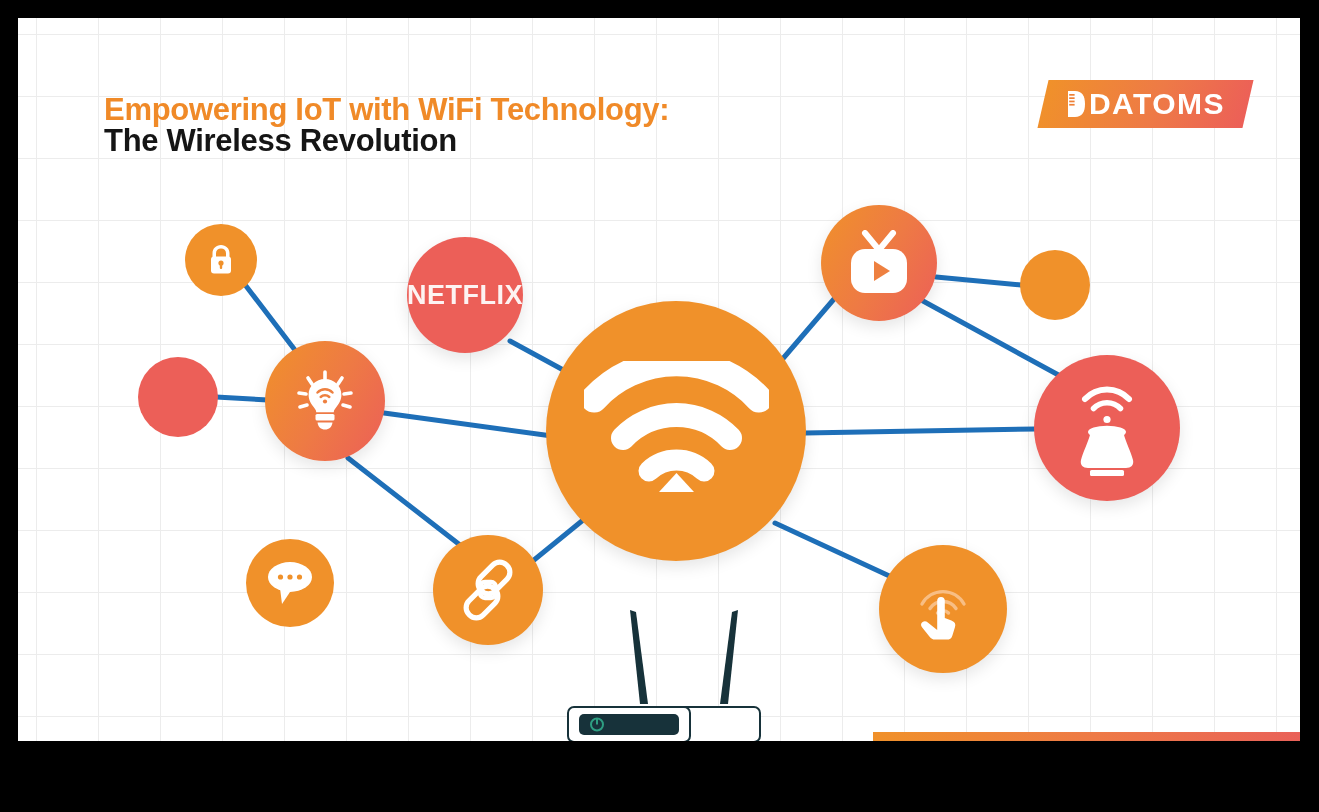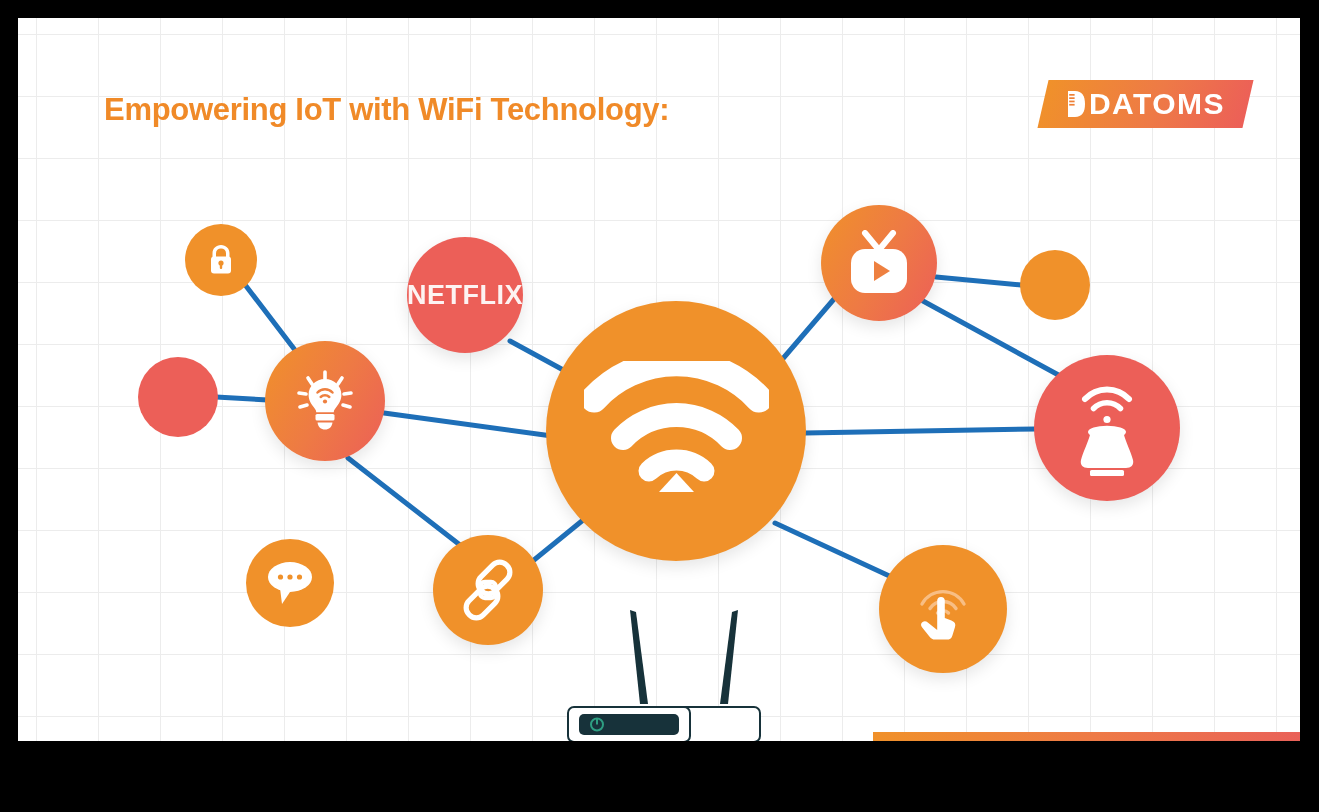--- a/index.html
+++ b/index.html
@@ -164,20 +164,21 @@
 <body>
 
 <div id="frame">
 
   <div id="slide">
 
     <div id="grid"></div>
 
     <div id="title-block">
       <div class="title-line1">Empowering IoT with WiFi Technology:</div>
+      <div class="title-line2">The Wireless Revolution</div>
     </div>
 
     <div id="logo">
       <div id="logo-inner">
         <span class="logo-d">
           <svg width="20" height="28" viewBox="0 0 20 28">
             <path d="M2 1 H9 C16 1 19 6 19 14 C19 22 16 27 9 27 H2 Z" fill="#ffffff"></path>
             <g fill="#EE8036">
               <rect x="3.2" y="4.0" width="5.4" height="1.7"></rect>
               <rect x="3.2" y="7.3" width="5.4" height="1.7"></rect>

